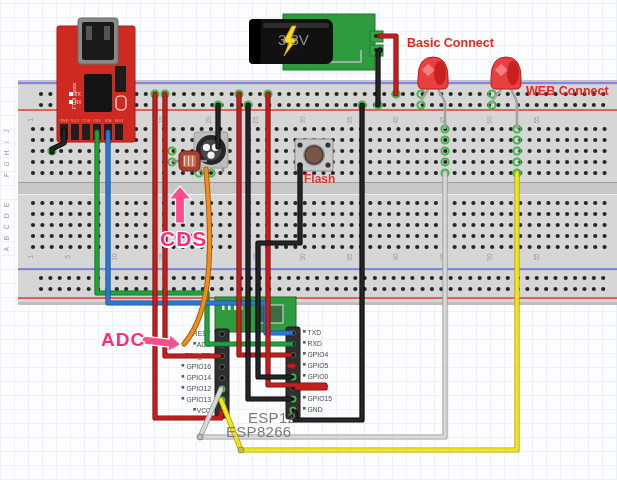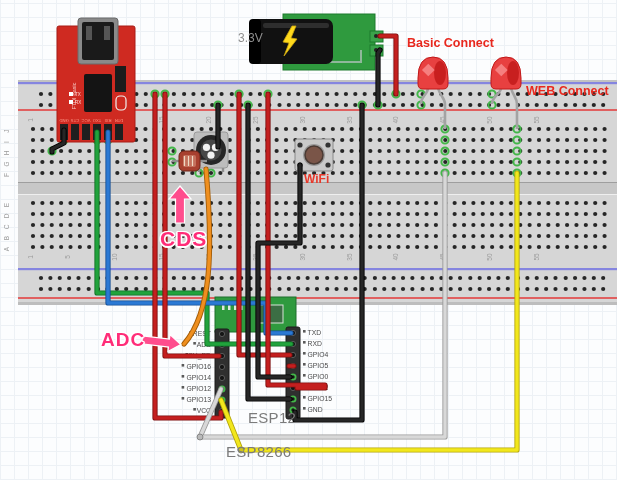--- a/index.html
+++ b/index.html
@@ -6,21 +6,21 @@
   body{font-family:"Liberation Sans",sans-serif;}
   #stage{
     position:relative;width:617px;height:480px;overflow:hidden;
     background:
       repeating-linear-gradient(0deg,#edf1f5 0 1px,transparent 1px 14px),
       repeating-linear-gradient(90deg,#edf1f5 0 1px,transparent 1px 14px),
       #fcfdfe;
   }
   #wiresvg{position:absolute;left:0;top:0;z-index:1;}
   .lbl{position:absolute;z-index:3;white-space:nowrap;line-height:1;}
-  .lbl-supply{color:#8e8e8e;font-size:12px;}
+  .lbl-supply{color:#8e8e8e;font-size:15px;padding-left:40px;}
   .lbl-led{color:#e8281e;font-size:12.5px;font-weight:bold;}
   .lbl-flash{color:#e8392b;font-size:12px;font-weight:bold;}
   .lbl-pink{color:#ff2d78;font-weight:900;font-size:21px;letter-spacing:1px;
     text-shadow:-1.5px 0 0 #fff,1.5px 0 0 #fff,0 -1.5px 0 #fff,0 1.5px 0 #fff,
       -1px -1px 0 #fff,1px 1px 0 #fff,-1px 1px 0 #fff,1px -1px 0 #fff;}
   .lbl-adc{font-size:19px;}
   .lbl-esp{color:#7b7b7b;font-size:15px;letter-spacing:.3px;}
 </style>
 </head>
 <body>
@@ -1159,18 +1159,18 @@
       </g>
       <g>
         <path d="M175.5,223 L175.5,199 L169,199 L180,186 L191,199 L184.5,199 L184.5,223 Z" fill="#ff4d8d" stroke="#ffffff" stroke-width="1.2"></path>
         <path d="M142,338 L169,338 L169,333.5 L181,342 L169,350.5 L169,346 L142,346 Z" fill="#ff4d8d" stroke="#ffffff" stroke-width="1.2" transform="rotate(7 160 342)"></path>
       </g>
     </svg>
 
   <div class="lbl lbl-supply" style="left:238px;top:32px;">3.3V</div>
   <div class="lbl lbl-led" style="left:407px;top:37px;">Basic Connect</div>
   <div class="lbl lbl-led" style="left:526px;top:59px;margin-top:26px;">WEB Connect</div>
-  <div class="lbl lbl-flash" style="left:304px;top:173px;">WiFi</div>
+  <div class="lbl lbl-flash" style="left:304px;top:173px;">Flash</div>
   <div class="lbl lbl-pink" style="left:160px;top:228px;">CDS</div>
   <div class="lbl lbl-pink lbl-adc" style="left:101px;top:330px;">ADC</div>
   <div class="lbl lbl-esp" style="left:234px;top:410px;margin-left:14px;">ESP12</div>
-  <div class="lbl lbl-esp" style="left:226px;top:444px;">ESP8266</div>
+  <div class="lbl lbl-esp" style="left:226px;top:424px;">ESP8266</div>
 </div>
 
 </body></html>

